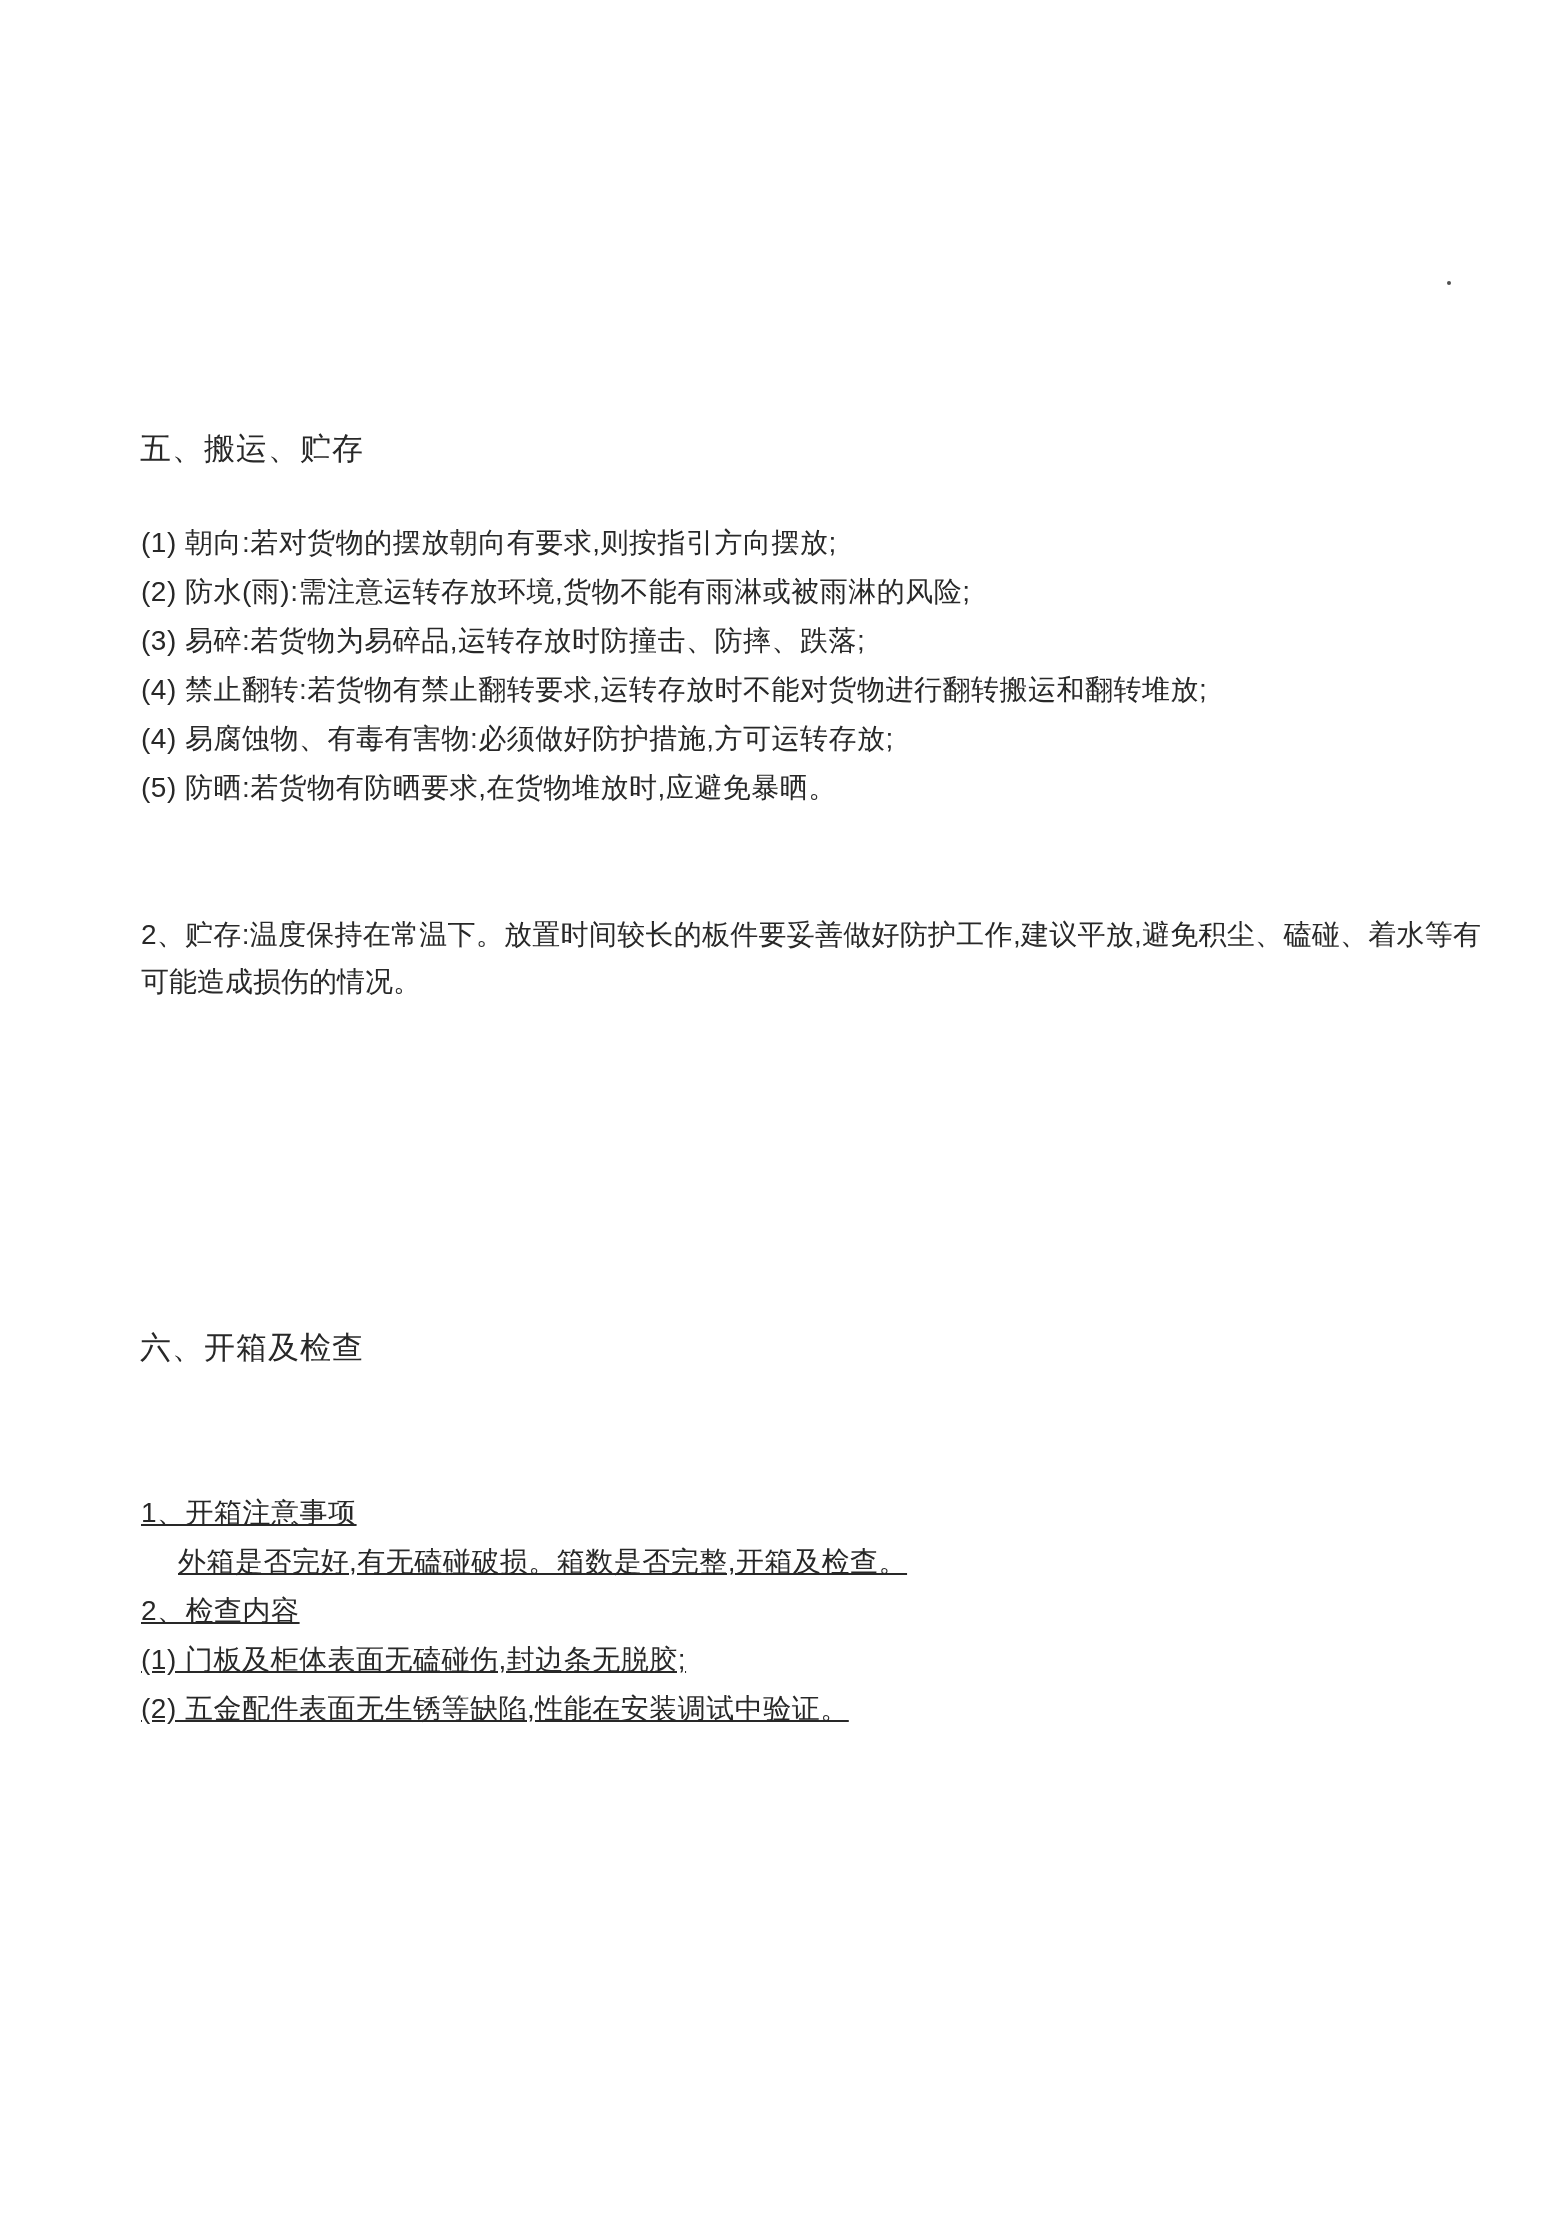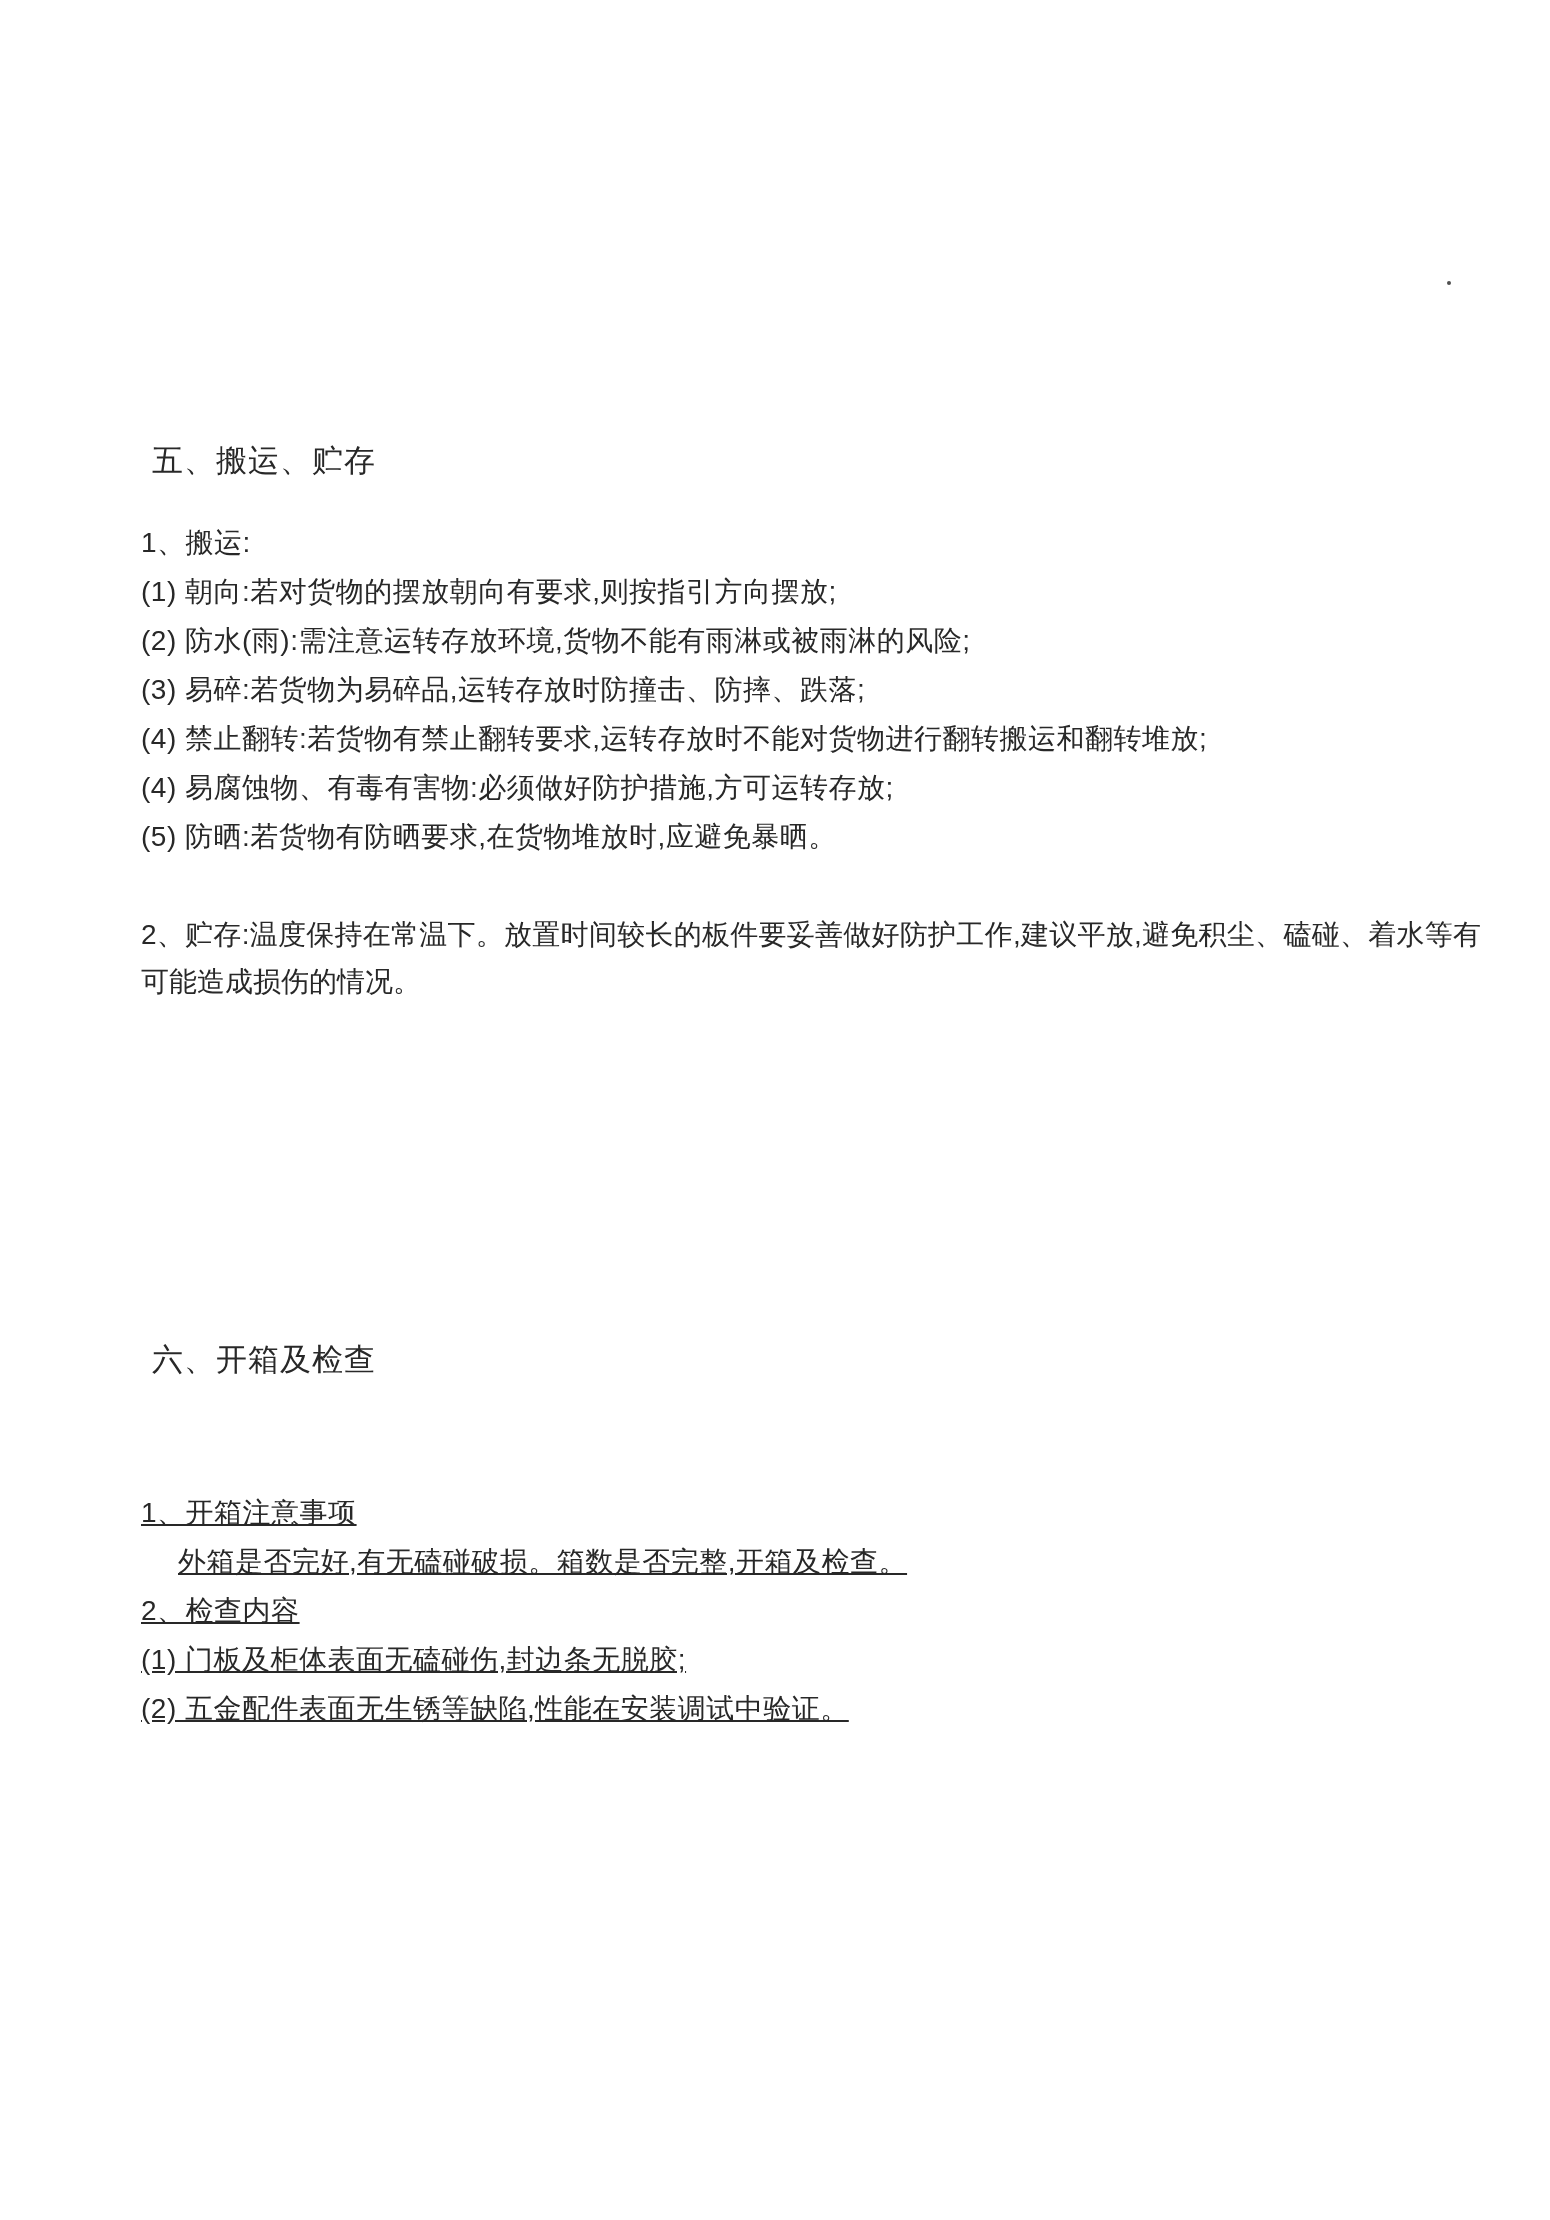--- a/index.html
+++ b/index.html
@@ -13,21 +13,21 @@
     width: 1550px;
     height: 2220px;
     background: #ffffff;
     overflow: hidden;
     font-family: "Liberation Sans", "DejaVu Sans", sans-serif;
     color: #282828;
   }
   .heading {
     position: absolute;
     left: 140px;
-    margin: 12px;
+    margin: 0;
     font-size: 31px;
     font-weight: 500;
     letter-spacing: 1px;
     white-space: nowrap;
   }
   #heading-transport { top: 428px; }
   #heading-unboxing  { top: 1327px; }
   .text-block {
     position: absolute;
     left: 141px;
@@ -64,21 +64,20 @@
 </head>
 <body>
 
 <div class="page">
 
   <span class="stray-dot"></span>
 
   <h2 class="heading" id="heading-transport">五、搬运、贮存</h2>
 
   <div class="text-block" id="transport-block">
-    <div class="line">1、搬运:</div>
     <div class="line">(1) 朝向:若对货物的摆放朝向有要求,则按指引方向摆放;</div>
     <div class="line">(2) 防水(雨):需注意运转存放环境,货物不能有雨淋或被雨淋的风险;</div>
     <div class="line">(3) 易碎:若货物为易碎品,运转存放时防撞击、防摔、跌落;</div>
     <div class="line">(4) 禁止翻转:若货物有禁止翻转要求,运转存放时不能对货物进行翻转搬运和翻转堆放;</div>
     <div class="line">(4) 易腐蚀物、有毒有害物:必须做好防护措施,方可运转存放;</div>
     <div class="line">(5) 防晒:若货物有防晒要求,在货物堆放时,应避免暴晒。</div>
   </div>
 
   <p class="text-block" id="storage-paragraph">2、贮存:温度保持在常温下。放置时间较长的板件要妥善做好防护工作,建议平放,避免积尘、磕碰、着水等有可能造成损伤的情况。</p>
 

